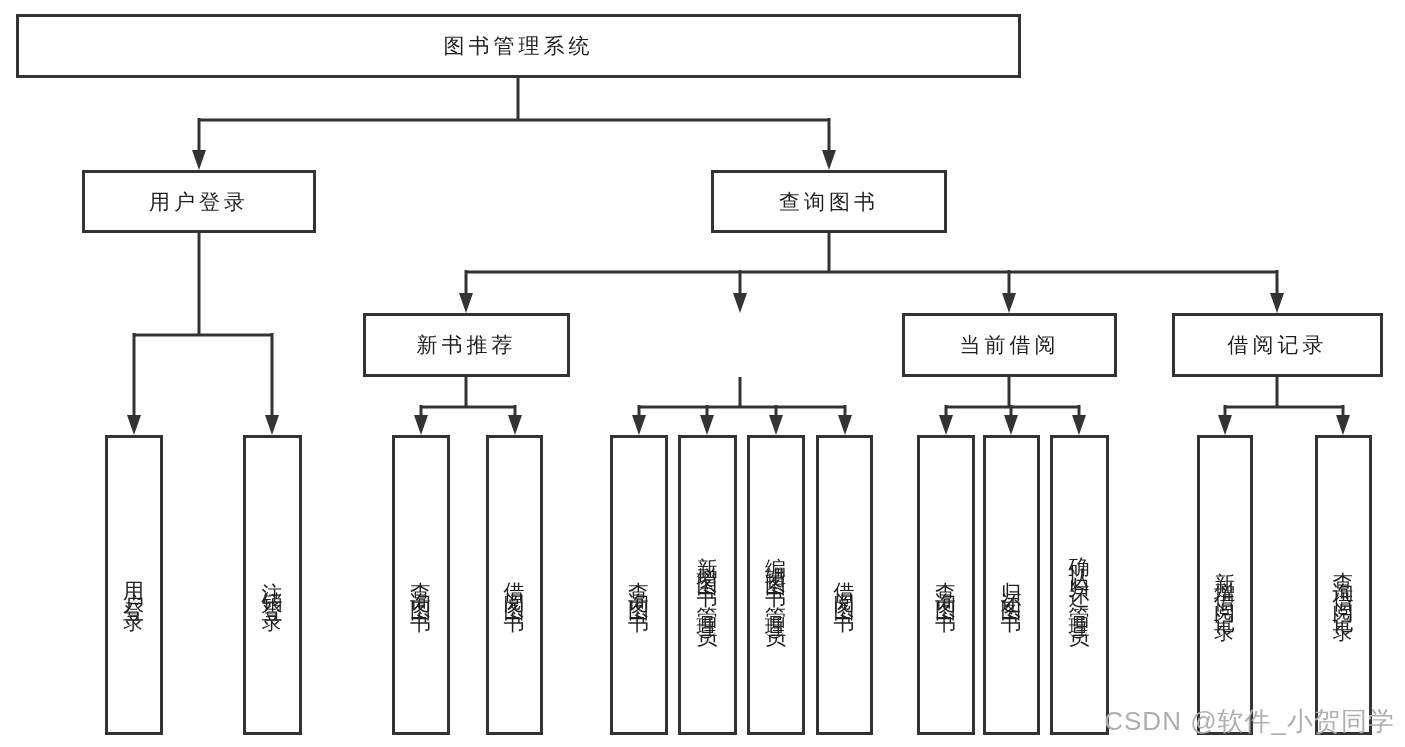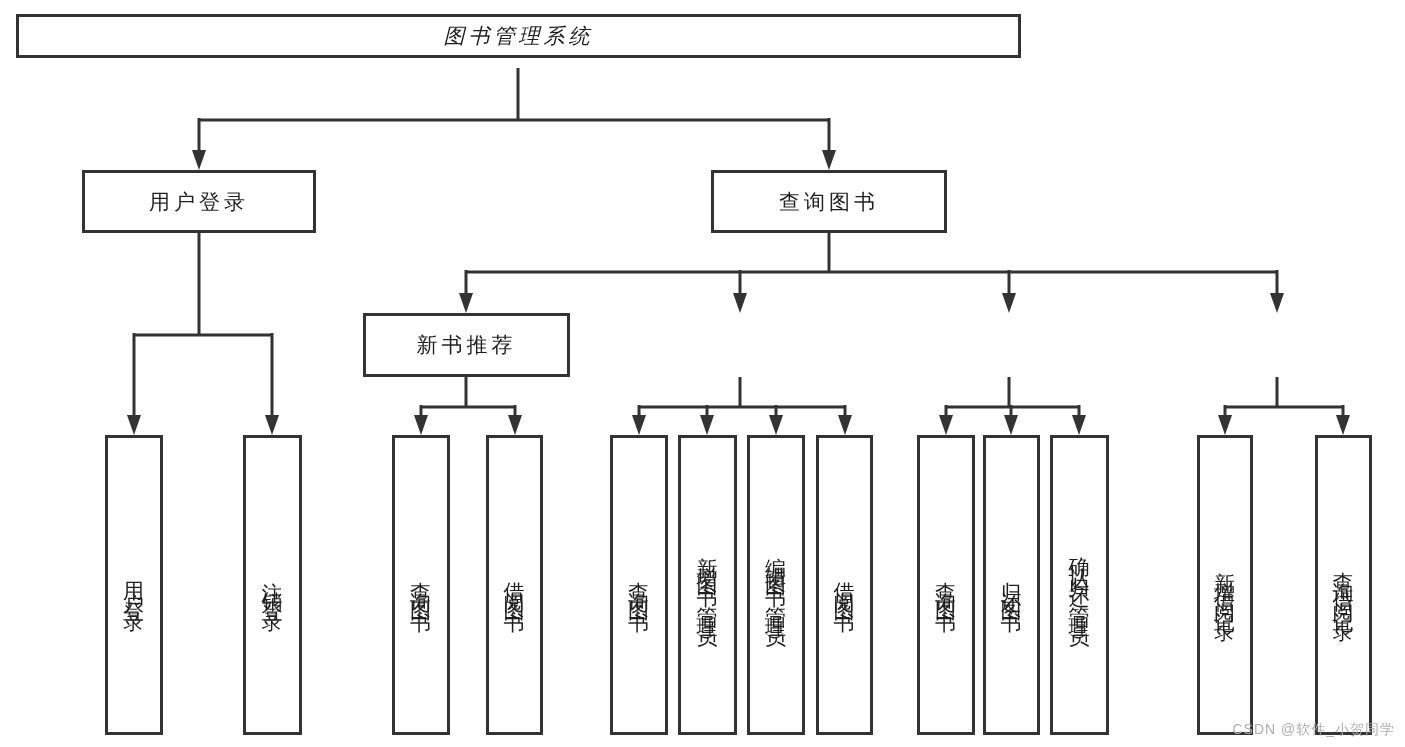--- a/index.html
+++ b/index.html
@@ -39,21 +39,21 @@
     line-height: 1;
     color: #1f1f1f;
     box-sizing: border-box;
     text-align: center;
     z-index: 2;
   }
   .watermark {
     position: absolute;
     right: 10px;
     bottom: 8px;
-    font-size: 14px;
+    font-size: 26px;
     color: #aeaeae;
     letter-spacing: 1px;
     z-index: 3;
     white-space: nowrap;
   }
 </style>
 </head>
 <body>
 
 <div id="canvas">
@@ -127,26 +127,28 @@
     <g>
       <line x1="1277" y1="377" x2="1277" y2="407"></line>
       <line x1="1225" y1="407" x2="1343" y2="407"></line>
       <line x1="1225" y1="405" x2="1225" y2="417"></line>
       <polygon points="1218,415 1232,415 1225,435" stroke="none"></polygon>
       <line x1="1343" y1="405" x2="1343" y2="417"></line>
       <polygon points="1336,415 1350,415 1343,435" stroke="none"></polygon>
     </g>
   </svg>
 
-  <div class="hbox" style="left:16px; top:14px; width:1005px; height:44px;font-style:italic;">图书管理系统</div>
+  <div class="hbox" style="left:16px; top:14px; width:1005px; height:64px;">图书管理系统</div>
 
   <div class="hbox" style="left:82px; top:170px; width:234px; height:63px;">用户登录</div>
   <div class="hbox" style="left:711px; top:170px; width:236px; height:63px;">查询图书</div>
 
   <div class="hbox" style="left:363px; top:313px; width:207px; height:64px;">新书推荐</div>
+  <div class="hbox" style="left:902px; top:313px; width:215px; height:64px;">当前借阅</div>
+  <div class="hbox" style="left:1172px; top:313px; width:211px; height:64px;">借阅记录</div>
 
   <div class="vbox" style="left:105px; top:435px; width:58px; height:300px;">用户登录</div>
   <div class="vbox" style="left:243px; top:435px; width:59px; height:300px;">注销登录</div>
 
   <div class="vbox" style="left:392px; top:435px; width:58px; height:300px;">查询图书</div>
   <div class="vbox" style="left:486px; top:435px; width:57px; height:300px;">借阅图书</div>
 
   <div class="vbox" style="left:610px; top:435px; width:58px; height:300px;">查询图书</div>
   <div class="vbox" style="left:678px; top:435px; width:59px; height:300px;">新增图书（管理员）</div>
   <div class="vbox" style="left:747px; top:435px; width:58px; height:300px;">编辑图书（管理员）</div>

